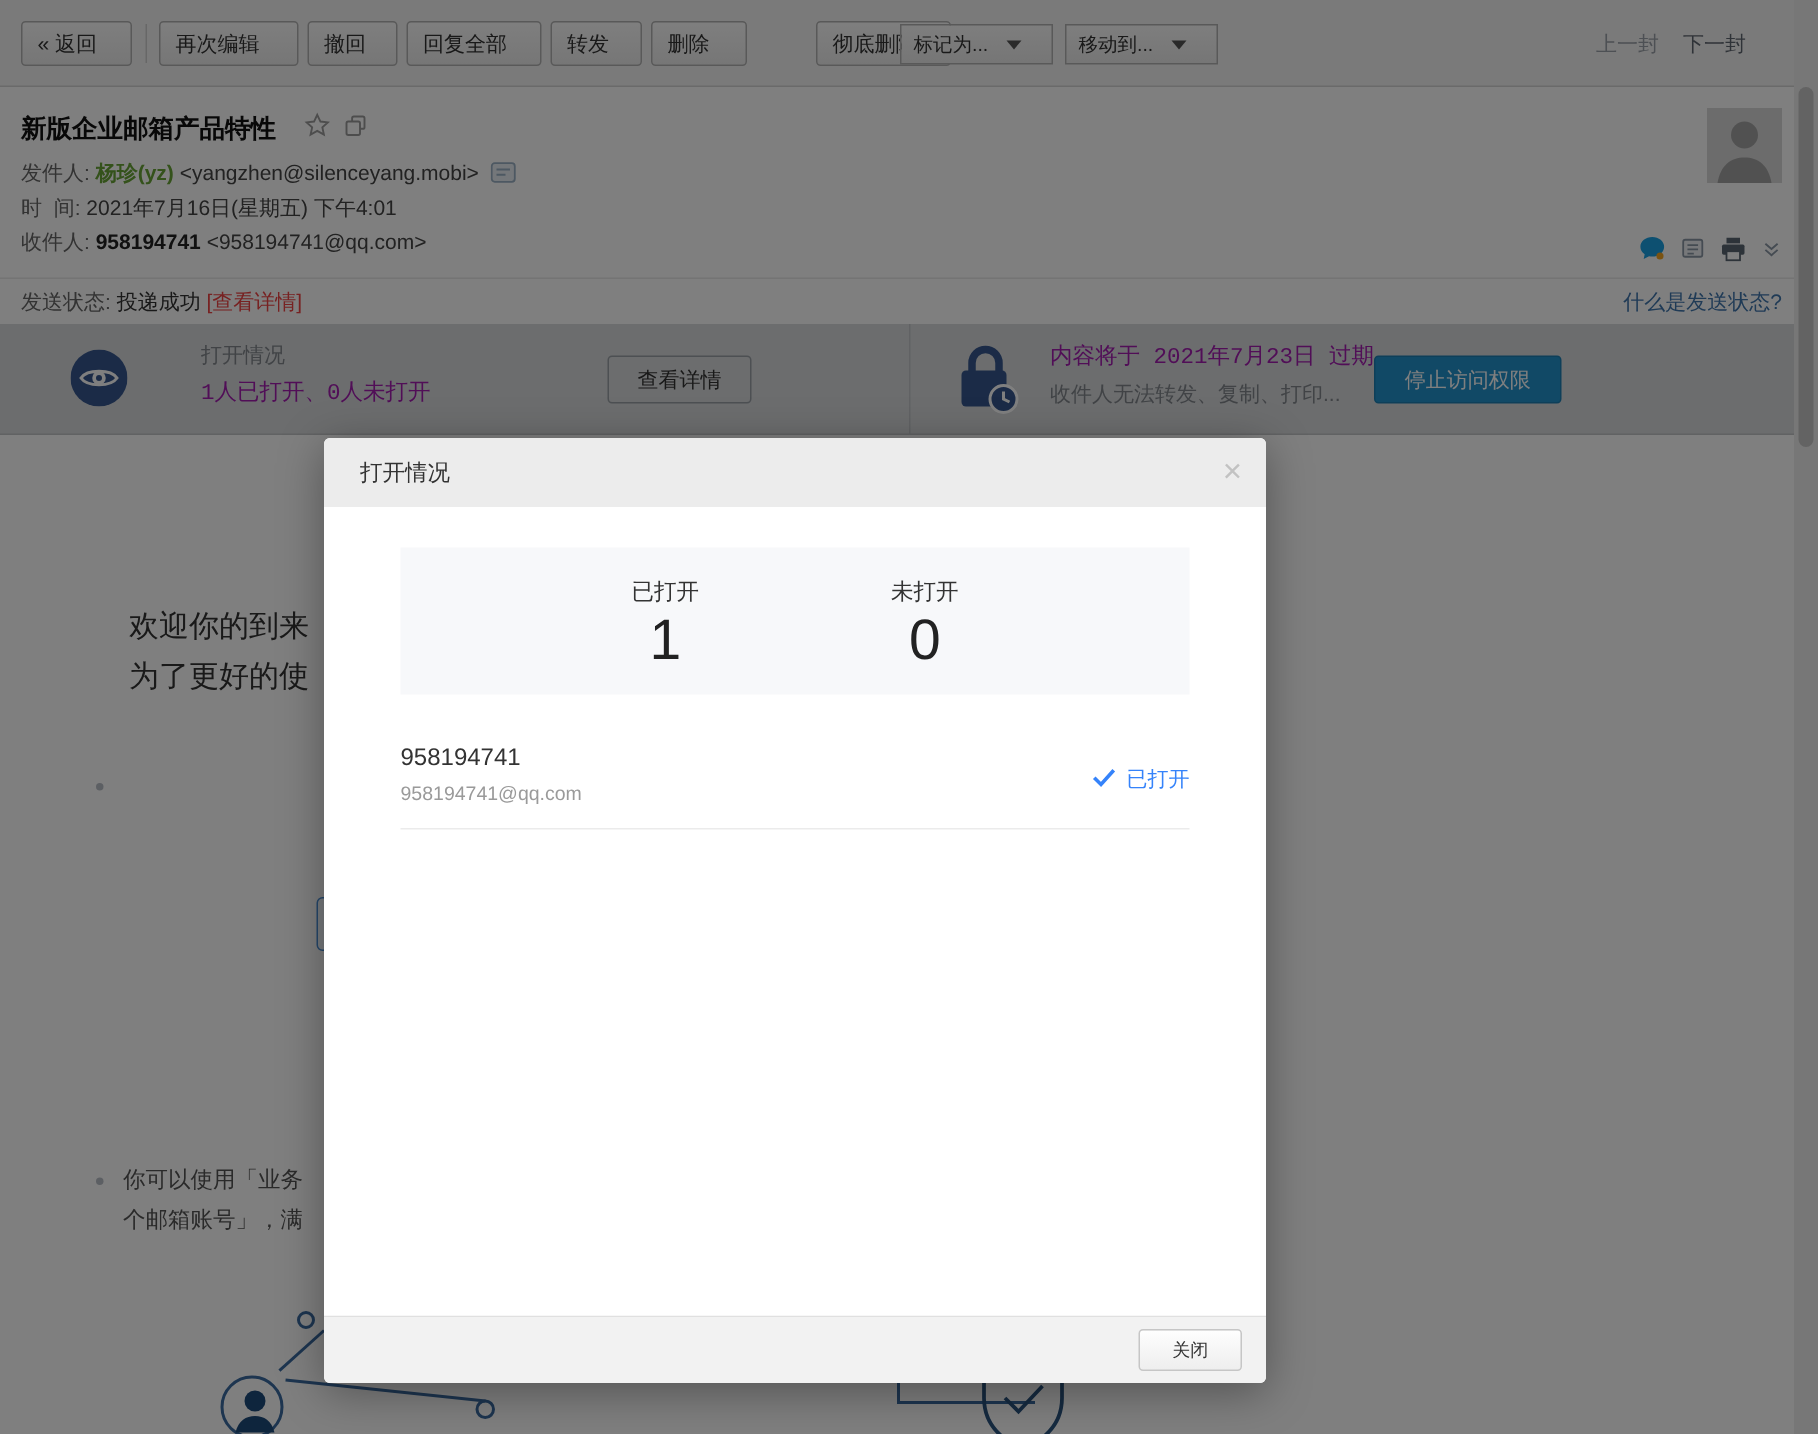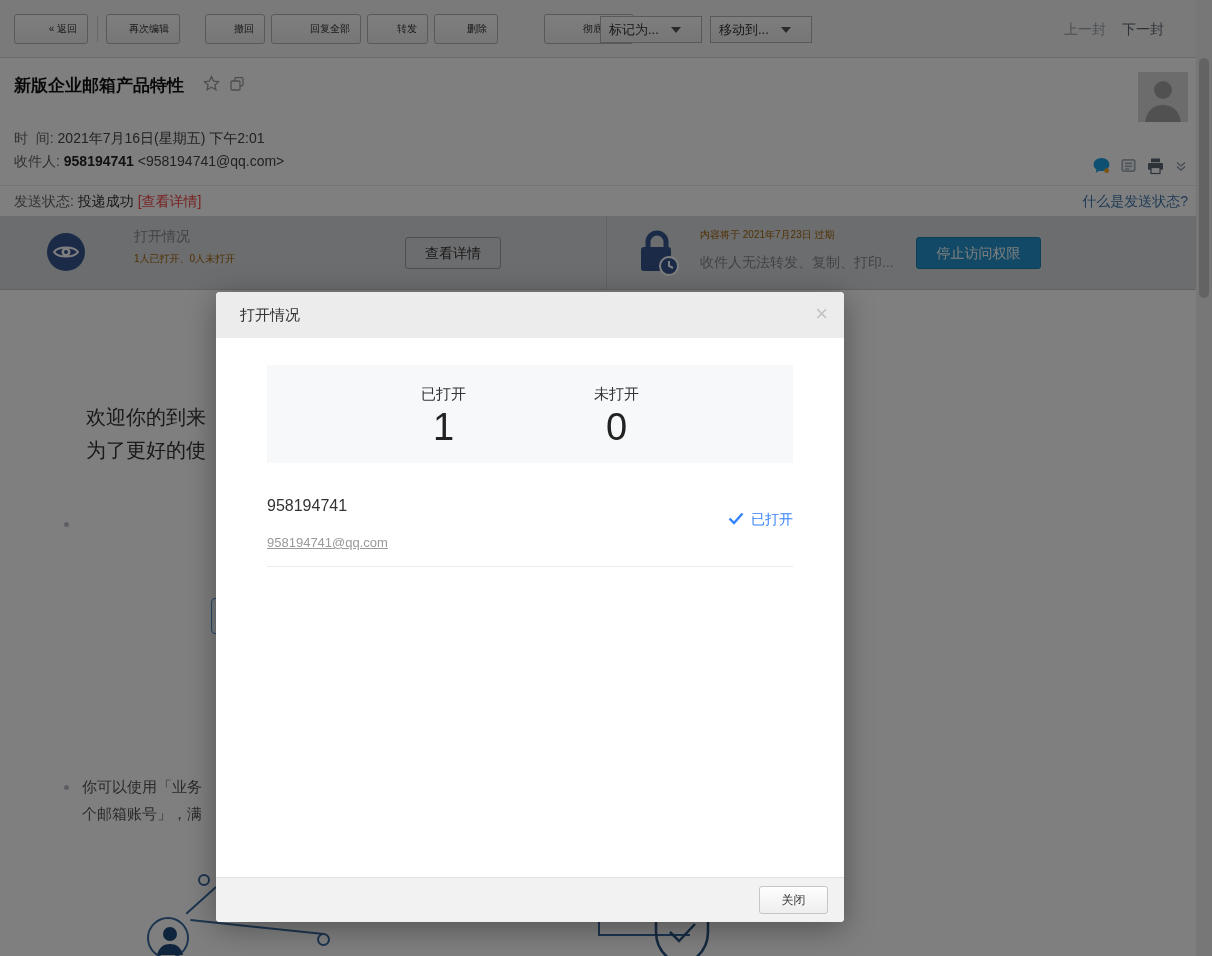--- a/index.html
+++ b/index.html
@@ -2,23 +2,23 @@
 <html><head>
 <meta charset="utf-8">
 <style>
   html,body{margin:0;padding:0;background:#ffffff;}
   *{box-sizing:border-box;font-family:"Liberation Sans","DejaVu Sans",sans-serif;}
   #stage{position:relative;width:1212px;height:956px;overflow:hidden;background:#fff;}
   .abs{position:absolute;}
 
   
   #toolbar{left:0;top:0;width:1212px;height:58px;background:#f4f4f4;border-bottom:1px solid #d4d4d4;}
-  .tbtn{position:absolute;top:14px;height:30px;line-height:28px;text-align:right;
+  .tbtn{position:absolute;top:14px;height:30px;line-height:28px;text-align:left;
         background:linear-gradient(#fdfdfd,#ededed);border:1px solid #b3b3b3;border-radius:3px;
-        font-size:10px;color:#333;cursor:pointer;padding:0 10px;}
+        font-size:14px;color:#333;cursor:pointer;padding:0 10px;}
   .tsep{position:absolute;top:16px;width:1px;height:26px;background:#cfcfcf;}
   .tselect{position:absolute;top:16px;height:27px;line-height:25px;background:linear-gradient(#fcfcfc,#ececec);
         border:1px solid #b3b3b3;font-size:13px;color:#333;padding:0 8px;display:flex;align-items:center;gap:12px;cursor:pointer;}
   .caret{width:0;height:0;border-left:5px solid transparent;border-right:5px solid transparent;border-top:6px solid #555;}
   #nav-prev{right:106px;top:21px;font-size:14px;color:#9aa0a8;cursor:pointer;}
   #nav-next{right:48px;top:21px;font-size:14px;color:#5f6670;cursor:pointer;}
 
   
   #mailhead{left:0;top:58px;width:1212px;height:158px;background:#fff;}
   #subject{left:14px;top:16px;font-size:17px;font-weight:bold;color:#111;}
@@ -31,21 +31,21 @@
   #headicons{right:24px;top:98px;display:flex;gap:9px;align-items:center;}
   #statusrow{left:0px;top:127px;width:1212px;height:31px;border-top:1px solid #e8e8e8;}
   #status-left{position:absolute;left:14px;top:7px;font-size:14px;color:#333;}
   #status-link{color:#ef4444;cursor:pointer;}
   #status-help{position:absolute;right:24px;top:7px;font-size:14px;color:#4076ad;cursor:pointer;}
 
   
   #band{left:0;top:216px;width:1212px;height:74px;background:#d8dadc;border-bottom:1px solid #c2c4c6;}
   #band-divider{left:606px;top:0;width:1px;height:74px;background:#c2c5c8;}
   .band-label{font-size:14px;color:#82878d;}
-  .band-value{font-size:10px;color:#a16207;}
+  .band-value{font-size:15px;color:#a21caf;font-family:Liberation Mono, monospace;}
   #open-btn{left:405px;top:21px;width:96px;height:32px;line-height:30px;text-align:center;border:1px solid #9aa0a6;
             border-radius:3px;font-size:14px;color:#333;cursor:pointer;}
   #stop-btn{left:916px;top:21px;width:125px;height:32px;line-height:30px;text-align:center;background:#2293cc;
             border:1px solid #1d7fb3;border-radius:3px;font-size:14px;color:#fff;cursor:pointer;}
 
   
   #mailbody{left:0;top:290px;width:1212px;height:666px;background:#fff;}
   .bigline{position:absolute;left:86px;font-size:20px;color:#333;white-space:nowrap;}
   .bullet-dot{position:absolute;width:5px;height:5px;border-radius:50%;background:#b9bec7;}
   .bullet-text{position:absolute;left:82px;font-size:15px;color:#555;line-height:27px;white-space:nowrap;}
@@ -65,37 +65,37 @@
          box-shadow:0 6px 30px rgba(0,0,0,0.35);}
   #modal-head{position:absolute;left:0;top:0;width:628px;height:46px;background:#ececec;border-radius:4px 4px 0 0;}
   #modal-title{position:absolute;left:24px;top:14px;font-size:15px;color:#333;}
   #modal-close{position:absolute;right:16px;top:10px;font-size:22px;color:#c2c2c2;cursor:pointer;line-height:24px;}
   #stats{position:absolute;left:51px;top:73px;width:526px;height:98px;background:#f7f8fa;display:flex;padding:0 90px;}
   .stat-col{flex:1;text-align:center;}
   .stat-label{margin-top:20px;font-size:15px;color:#333;}
   .stat-num{margin-top:2px;font-size:38px;color:#222;}
   #recipient{position:absolute;left:51px;top:205px;width:526px;border-bottom:1px solid #ebebeb;padding-bottom:16px;}
   #rcpt-name{font-size:16px;color:#333;}
-  #rcpt-email{margin-top:20px;font-size:13px;color:#9a9a9a;text-decoration:underline;}
+  #rcpt-email{margin-top:6px;font-size:13px;color:#9a9a9a;}
   #rcpt-status{position:absolute;right:0;top:14px;display:flex;align-items:center;gap:7px;font-size:14px;color:#3583fa;}
   #modal-foot{position:absolute;left:0;bottom:0;width:628px;height:45px;background:#f2f2f2;
               border-top:1px solid #e0e0e0;border-radius:0 0 4px 4px;}
   #close-btn{position:absolute;right:16px;top:8px;width:69px;height:28px;line-height:26px;text-align:center;
              background:linear-gradient(#fefefe,#eeeeee);border:1px solid #c6c6c6;border-radius:3px;
              font-size:12px;color:#333;cursor:pointer;}
 </style>
 </head>
 <body>
 
 <div id="stage">
 
   <div class="abs" id="toolbar">
     <div class="tbtn" style="left:14px;width:74px;">« 返回</div>
     <div class="tsep" style="left:97px;"></div>
-    <div class="tbtn" style="left:106px;width:74px;">再次编辑</div>
+    <div class="tbtn" style="left:106px;width:93px;">再次编辑</div>
     <div class="tbtn" style="left:205px;width:60px;">撤回</div>
     <div class="tbtn" style="left:271px;width:90px;">回复全部</div>
     <div class="tbtn" style="left:367px;width:61px;">转发</div>
     <div class="tbtn" style="left:434px;width:64px;">删除</div>
     <div class="tbtn" style="left:500px;width:90px;margin-left:44px;">彻底删除</div>
     <div class="tselect" style="left:600px;width:102px;">
       <span>标记为...</span>
       <span class="caret"></span>
     </div>
     <div class="tselect" style="left:710px;width:102px;">
@@ -114,23 +114,35 @@
             <path d="M12 3.2l2.7 5.7 6.2.7-4.6 4.2 1.3 6.1L12 16.8l-5.6 3.1 1.3-6.1-4.6-4.2 6.2-.7z" fill="none" stroke="#9a9a9a" stroke-width="1.6"></path>
           </svg>
       </span>
       <span>
         <svg width="18" height="18" viewBox="0 0 24 24">
             <rect x="4" y="8" width="12" height="12" rx="1.5" fill="none" stroke="#9a9a9a" stroke-width="1.7"></rect>
             <path d="M9 8V5a1.5 1.5 0 011.5-1.5h8A1.5 1.5 0 0120 5v8a1.5 1.5 0 01-1.5 1.5H16" fill="none" stroke="#9a9a9a" stroke-width="1.7"></path>
           </svg>
       </span>
     </div>
+    <div class="hrow" style="top:49px;">
+      <span class="hlabel">发件人:</span>
+      <span id="sender-name">杨珍(yz)</span>
+      <span>&lt;yangzhen@silenceyang.mobi&gt;</span>
+      <span style="vertical-align:-2px;display:inline-block;margin-left:4px;">
+        <svg width="17" height="14" viewBox="0 0 17 14">
+            <rect x="0.8" y="0.8" width="15.4" height="12.4" rx="2" fill="#e8eef4" stroke="#9ab0c4" stroke-width="1.2"></rect>
+            <line x1="4" y1="5" x2="13" y2="5" stroke="#9ab0c4" stroke-width="1.2"></line>
+            <line x1="4" y1="8.5" x2="10" y2="8.5" stroke="#9ab0c4" stroke-width="1.2"></line>
+          </svg>
+      </span>
+    </div>
     <div class="hrow" style="top:72px;">
       <span class="hlabel" style="white-space:pre;">时  间:</span>
-      <span>2021年7月16日(星期五) 下午2:01</span>
+      <span>2021年7月16日(星期五) 下午4:01</span>
     </div>
     <div class="hrow" style="top:95px;">
       <span class="hlabel">收件人:</span>
       <span id="to-name">958194741</span>
       <span>&lt;958194741@qq.com&gt;</span>
     </div>
     <div class="abs" id="avatar">
       <svg width="50" height="50" viewBox="0 0 50 50">
           <rect width="50" height="50" fill="#d9d9d9"></rect>
           <circle cx="25" cy="18" r="9" fill="#a3a3a3"></circle>

